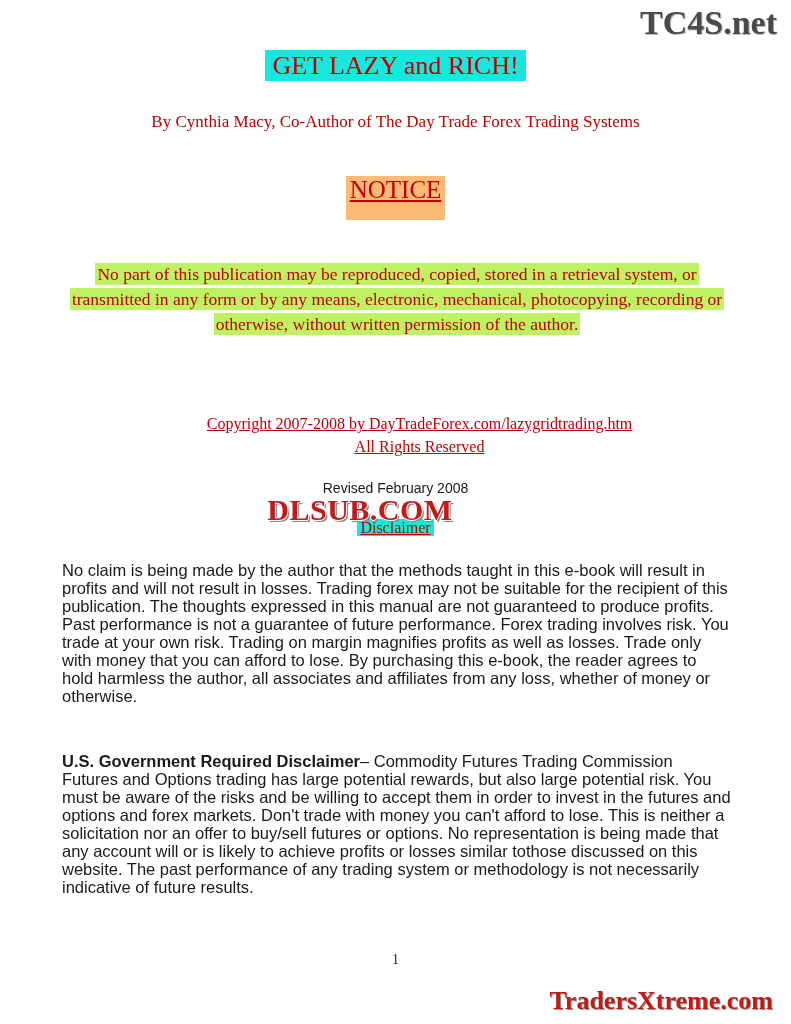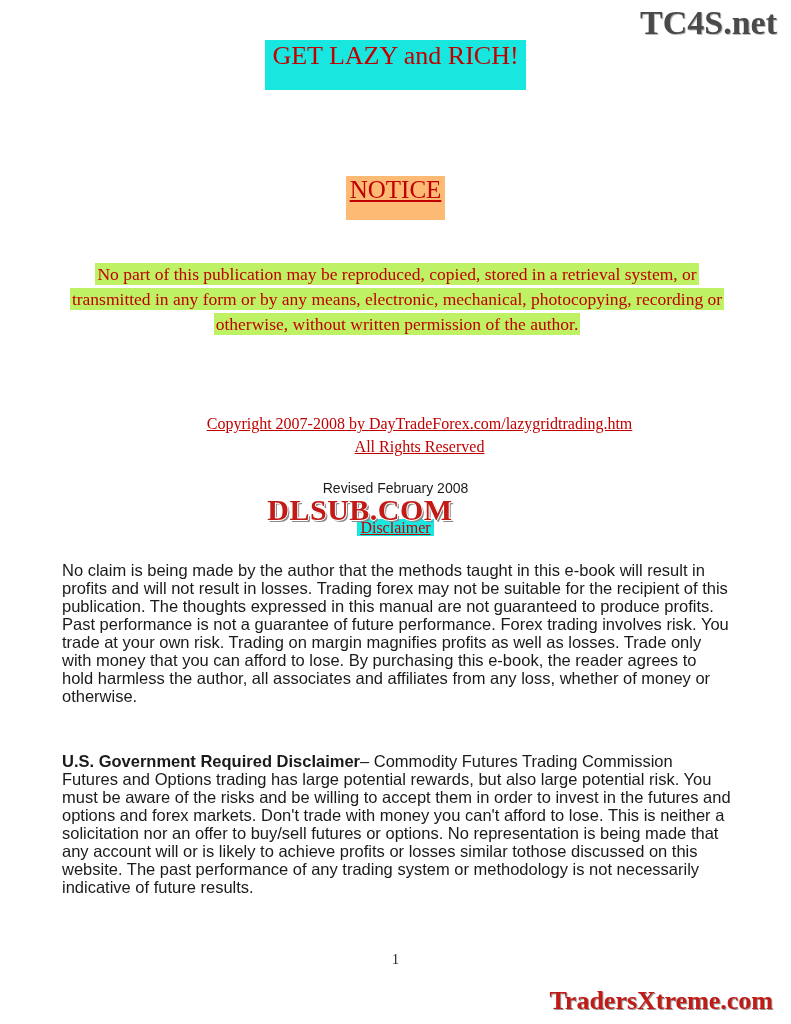--- a/index.html
+++ b/index.html
@@ -43,22 +43,23 @@
     width: 791px;
     text-align: center;
   }
   .title {
     display: inline-block;
     background: #18e7e0;
     color: #c00000;
     font-family: "Liberation Serif", serif;
     font-size: 26px;
     font-weight: normal;
-    padding: 1px 7px 19px 7px;
+    padding: 1px 7px 0 7px;
     line-height: 1.15;
+    margin-top: 10px;
   }
 
   .byline {
     position: absolute;
     top: 112px;
     left: 0;
     width: 791px;
     text-align: center;
     color: #c00000;
     font-family: "Liberation Serif", serif;
@@ -200,20 +201,21 @@
 <body>
 
 <div class="page">
 
   <div class="watermark-tc4s">TC4S.net</div>
 
   <div class="title-row">
     <span class="title">GET LAZY and RICH!</span>
   </div>
 
+  <div class="byline">By Cynthia Macy, Co-Author of The Day Trade Forex Trading Systems</div>
 
   <div class="notice">
     <span>NOTICE</span>
   </div>
 
   <div class="notice-body">
     <span class="hl">No part of this publication may be reproduced, copied, stored in a retrieval system, or transmitted in any form or by any means, electronic, mechanical, photocopying, recording or otherwise, without written permission of the author.</span>
   </div>
 
   <div class="copyright">

